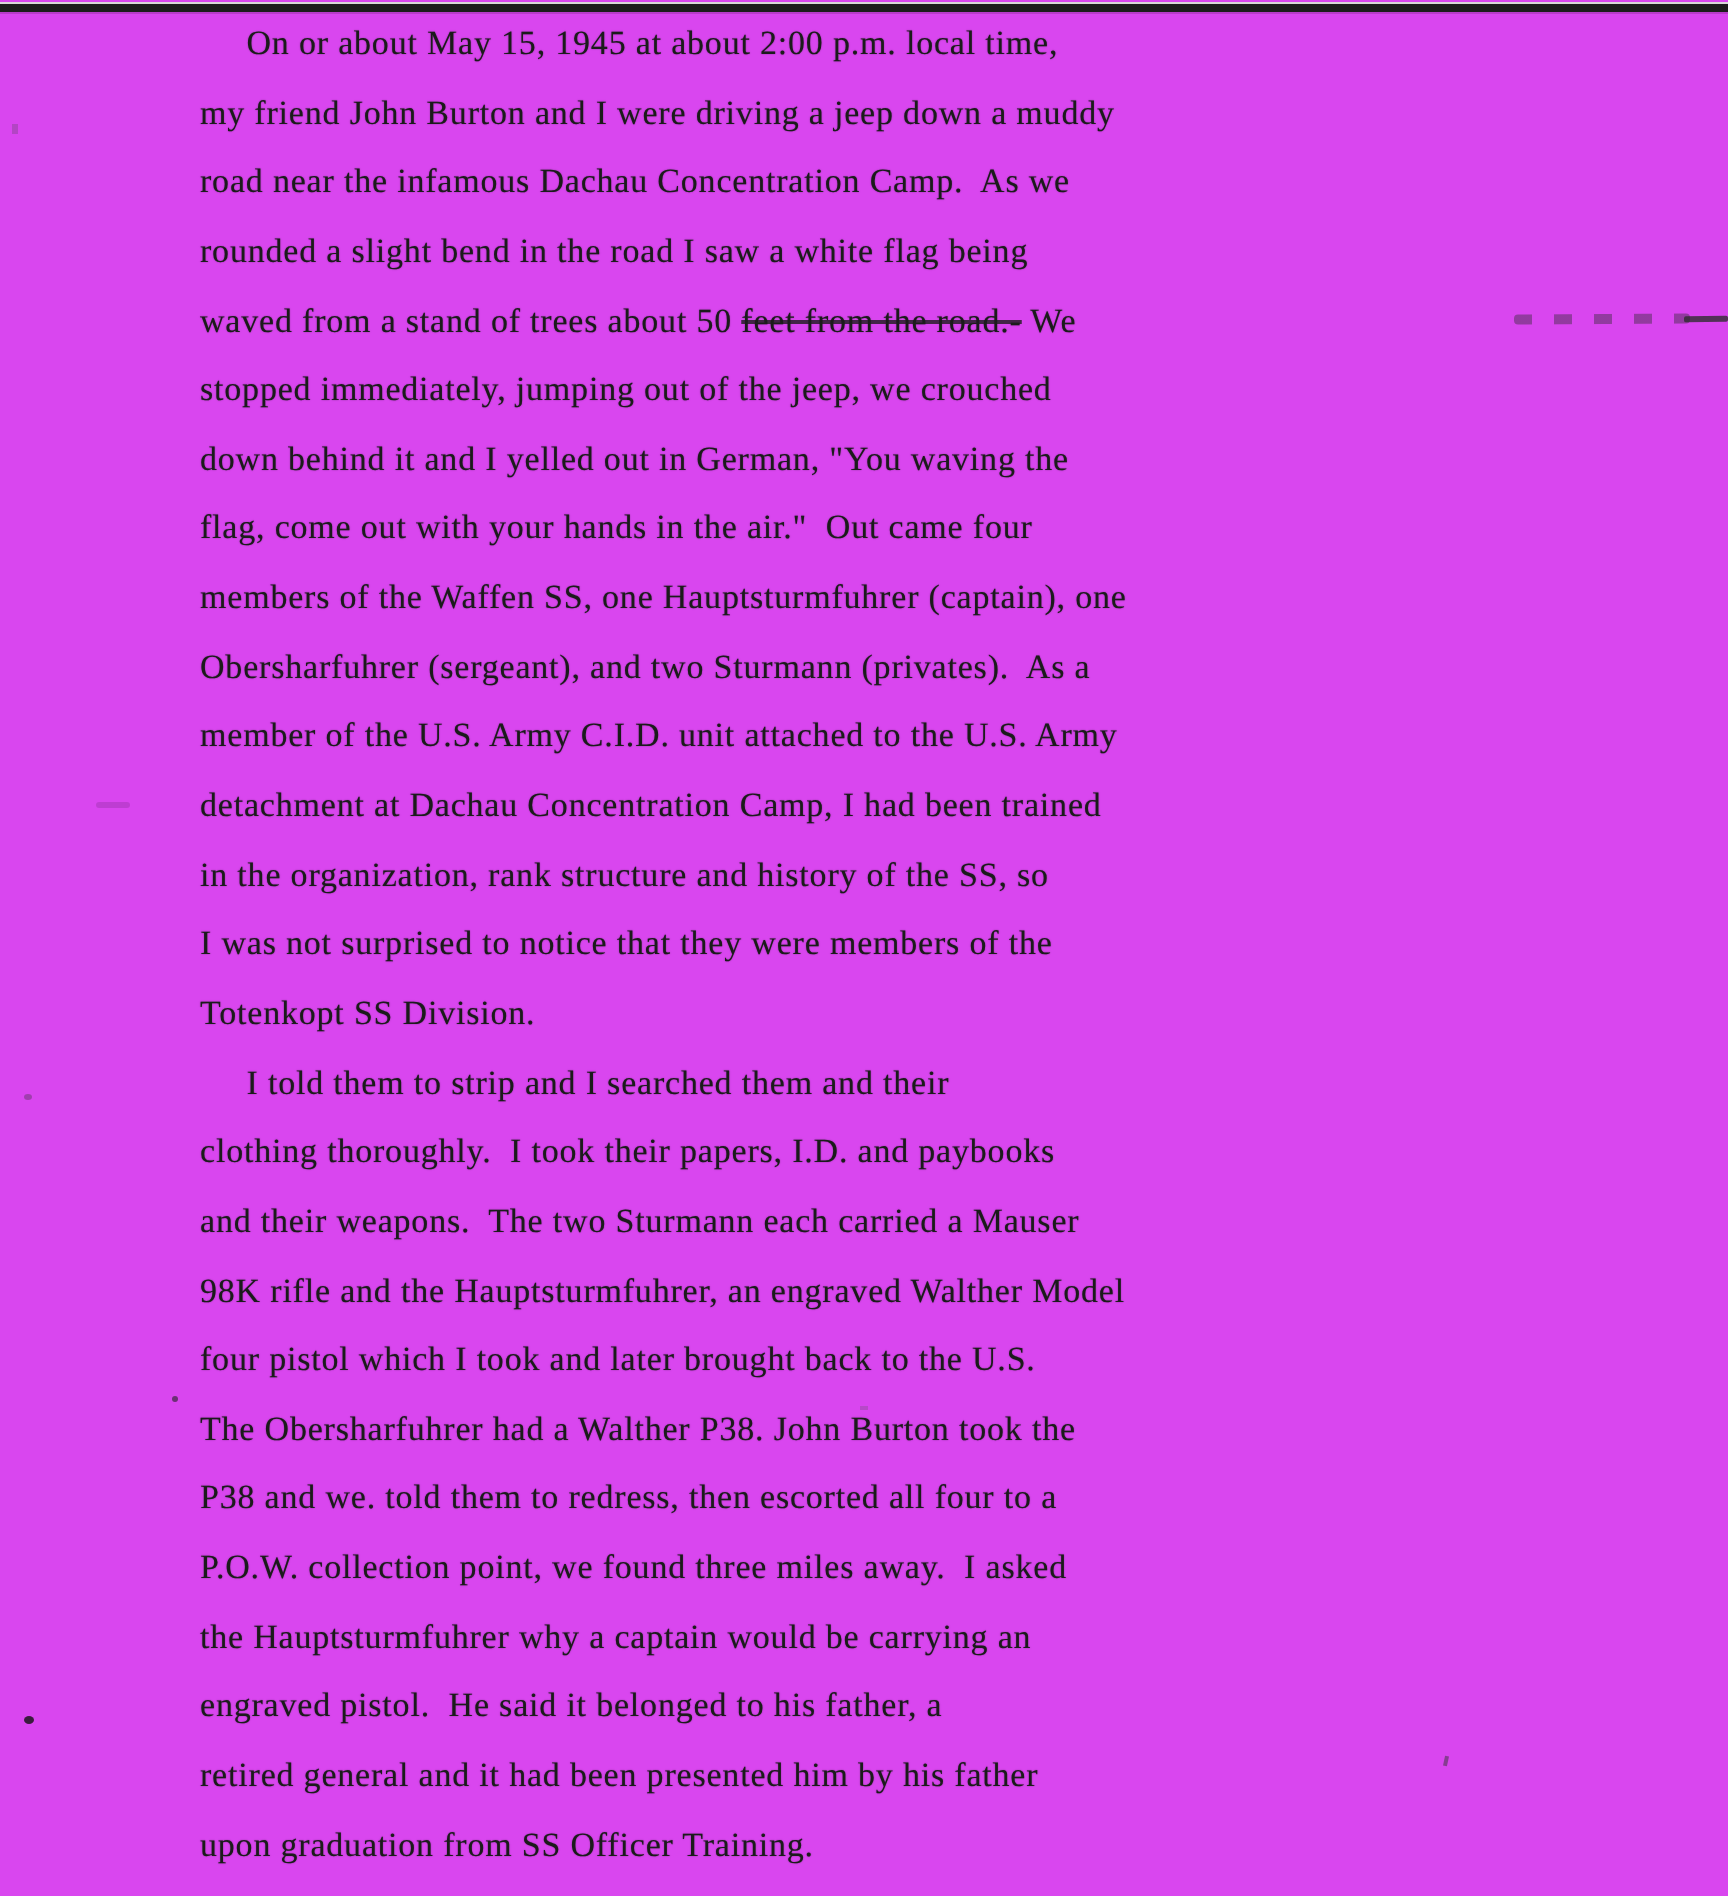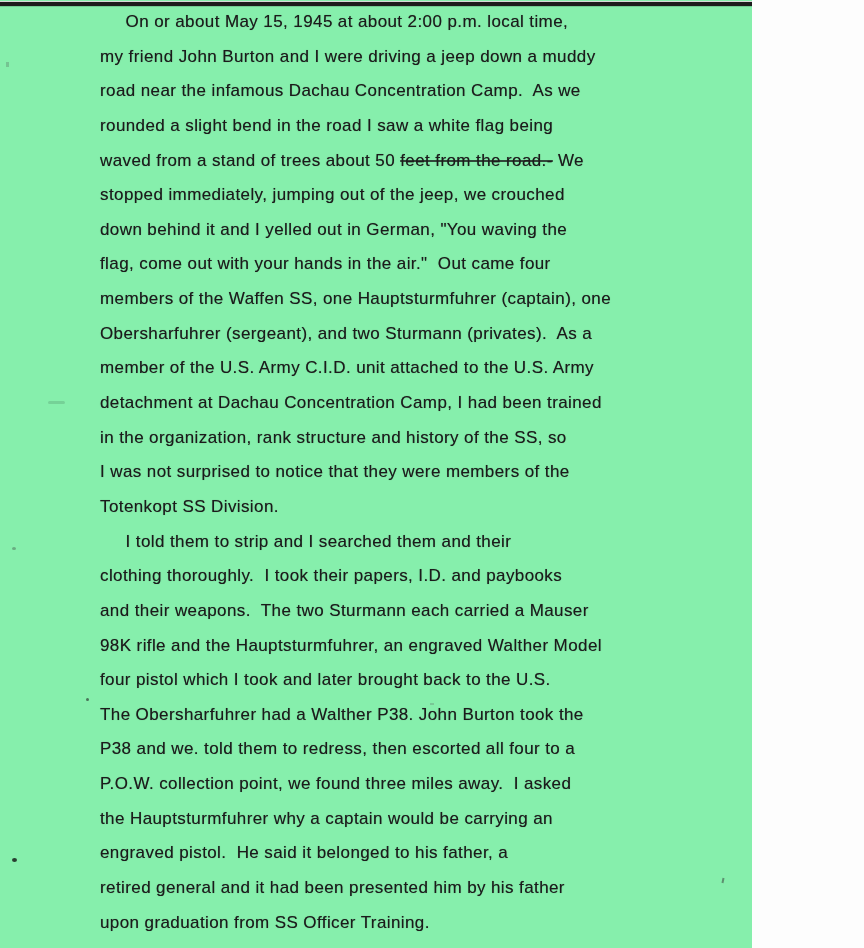--- a/index.html
+++ b/index.html
@@ -2,25 +2,25 @@
 <html><head>
 <meta charset="utf-8">
 <style>
   html, body {
     margin: 0;
     padding: 0;
     background: #fdfdfd;
   }
   .page {
     position: relative;
-    width: 752px;
+    width: 864px;
     height: 948px;
-    background: #86efac;
+    background: #d946ef;
     overflow: hidden;
-    font-family: Liberation Sans, sans-serif;
+    font-family: Liberation Serif, serif;
   }
   
   .scan-bar {
     position: absolute;
     left: 0;
     top: 1px;
     width: 864px;
     height: 4px;
     background: #1c1c1c;
     border-top: 1px solid #d8d8d8;

